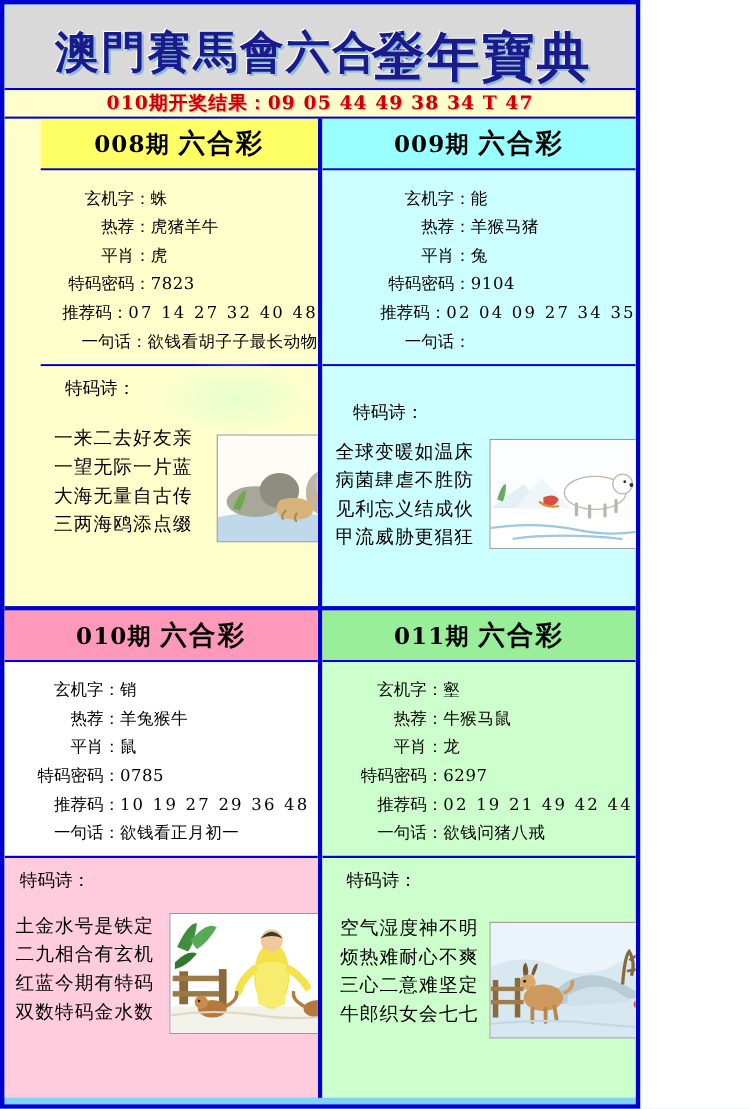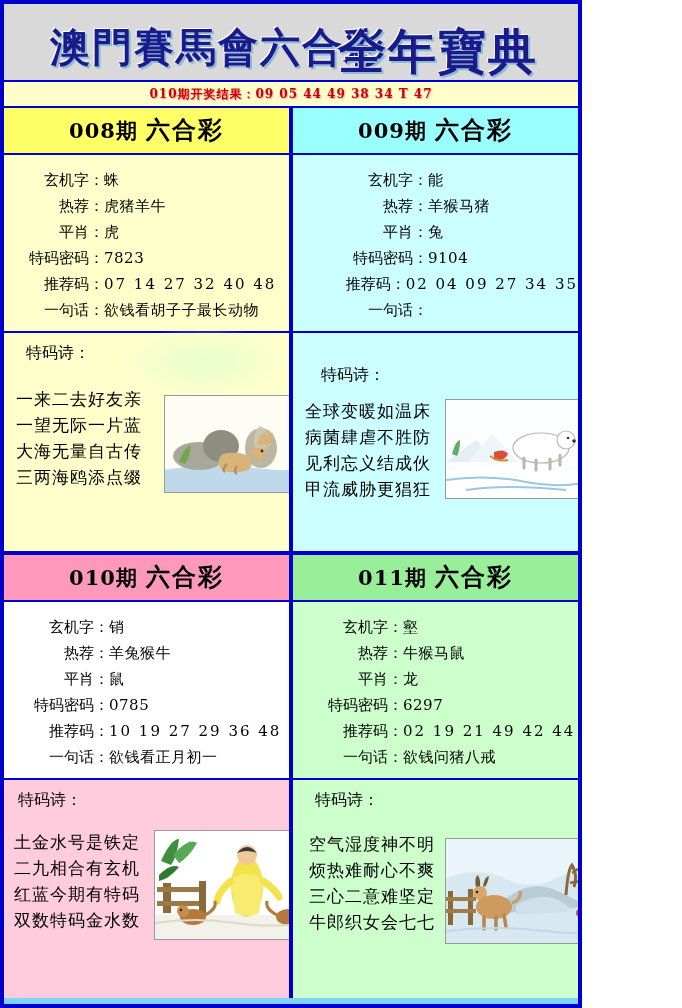--- a/index.html
+++ b/index.html
@@ -57,21 +57,21 @@
     height: 26px;
     background: #ffffcc;
     border-bottom: 2px solid #0000cc;
     box-sizing: border-box;
     text-align: center;
   }
   .result-text {
     display: inline-block;
     font-family: "DejaVu Serif", serif;
     font-weight: bold;
-    font-size: 12px;
+    font-size: 17px;
     color: #cc0000;
     line-height: 24px;
     letter-spacing: 1px;
     text-shadow: 1px 1px 0 #ffaaaa;
   }
 
   
   .grid {
     display: grid;
     grid-template-columns: 1fr 1fr;
@@ -146,21 +146,21 @@
   .poem-lines div { white-space: nowrap; }
 
   .pic {
     position: absolute;
     border: 1px solid #999;
     background: #fff;
     overflow: hidden;
   }
 
   
-  .p008 { background: #ffffcc; }
+  .p008 { background: #ffffcc; padding-left: 33px; }
   .p008 .panel-title { background: #ffff66; color: #000; }
   .p009 { background: #ccffff; }
   .p009 .panel-title { background: #99ffff; color: #000; }
   .p010 { background: #ffccdd; }
   .p010 .panel-title { background: #ff99bb; color: #000; }
   .p011 { background: #ccffcc; }
   .p011 .panel-title { background: #99ee99; color: #000; }
 
   .p008 .info, .p008 .poem-area { background: #ffffcc; }
   .p009 .info, .p009 .poem-area { background: #ccffff; }

